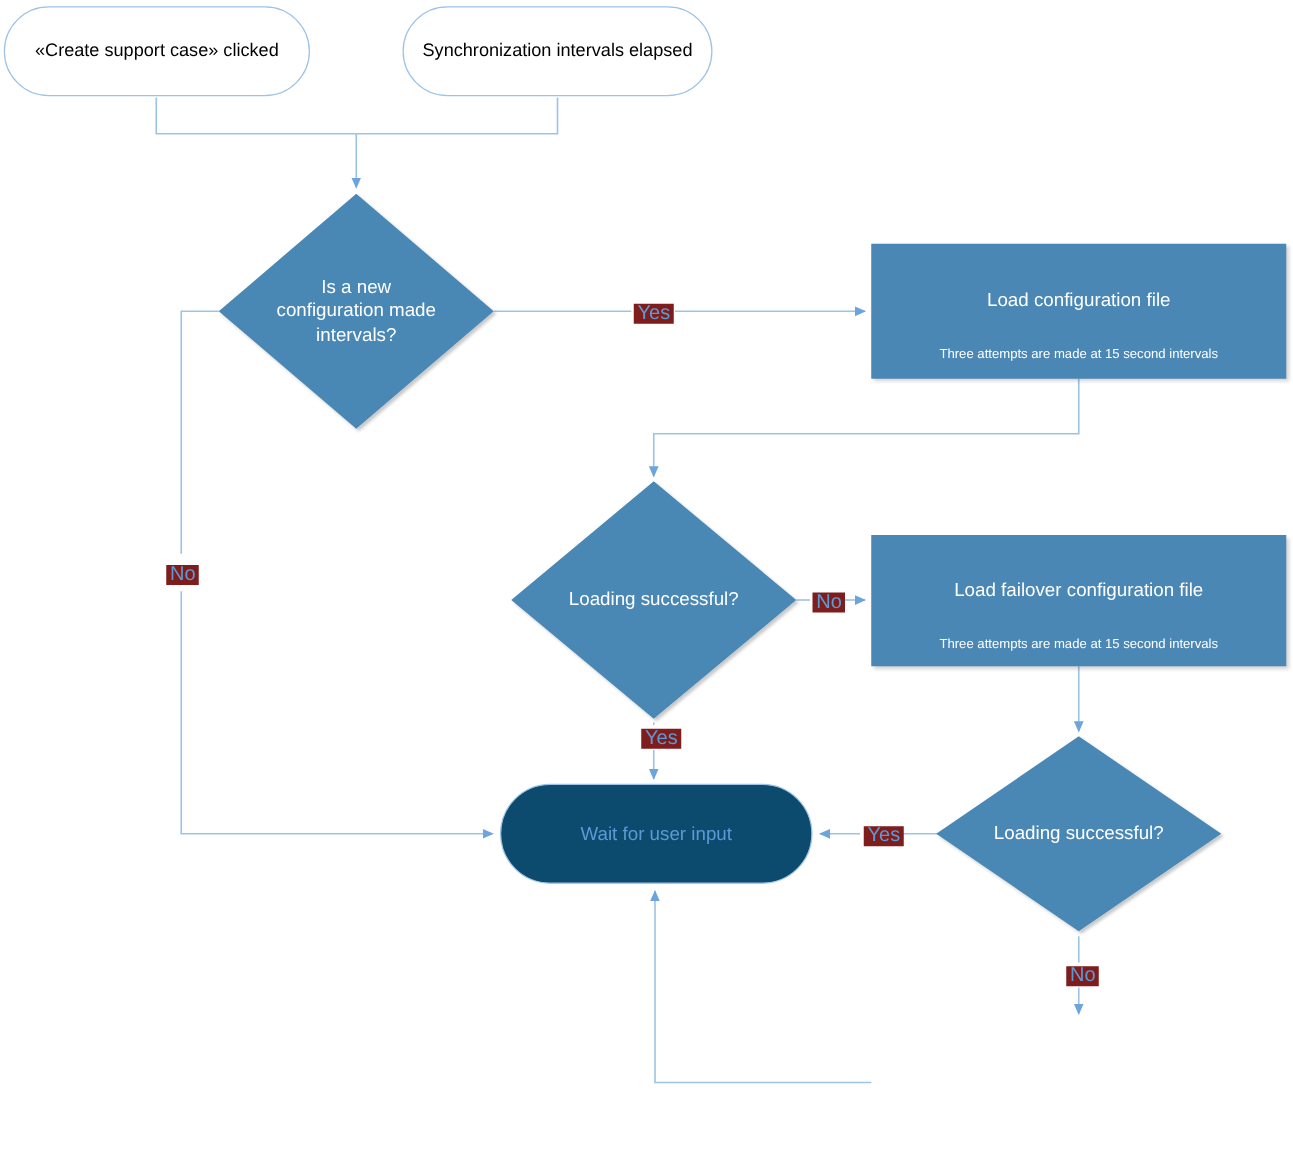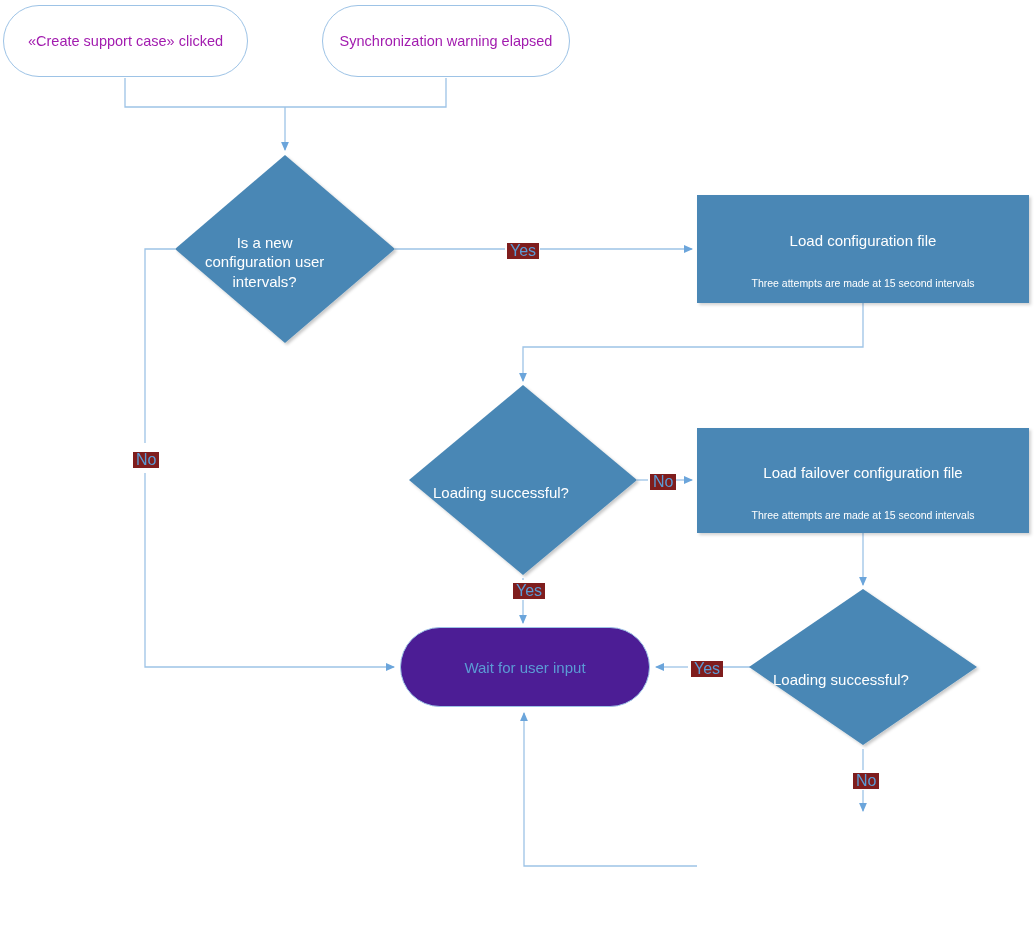--- a/index.html
+++ b/index.html
@@ -31,21 +31,21 @@
     flex-direction: column;
     align-items: center;
     justify-content: center;
     text-align: center;
   }
   
   .oval {
     border: 1px solid #9dc3e6;
     border-radius: 40px;
     background: #ffffff;
-    color: #a21caf;
+    color: #000000;
     font-size: 14.5px;
   }
   
   .process {
     background: #4a87b5;
     color: #ffffff;
     box-shadow: 2px 2px 3px rgba(0,0,0,0.18);
   }
   .process .title {
     font-size: 15px;
@@ -54,36 +54,35 @@
   }
   .process .sub {
     font-size: 10.5px;
     margin-top: 26px;
     line-height: 1.2;
   }
   
   .waitbox {
     border: 1px solid #9dc3e6;
     border-radius: 42px;
-    background: #4c1d95;
+    background: #0c4a6e;
     color: #5b9bd5;
     font-size: 15px;
   }
   
   .diamond-label {
     position: absolute;
     color: #ffffff;
     font-size: 15px;
     line-height: 1.3;
     text-align: center;
     display: flex;
     align-items: center;
-    justify-content: flex-start;
+    justify-content: center;
     pointer-events: none;
-    margin-top: 13px;
   }
   .edge-label {
     position: absolute;
     color: #5b9bd5;
     font-size: 16px;
     background: #7f1d1d;
     padding: 0 3px;
     white-space: nowrap;
     line-height: 1;
   }
@@ -139,27 +138,27 @@
       <polygon points="523,385 637,480 523,575 409,480" fill="#4a87b5"></polygon>
       <polygon points="863,589 977,667 863,745 749,667" fill="#4a87b5"></polygon>
     </g>
   </svg>
 
   <div class="node oval" style="left:3px; top:5px; width:245px; height:72px;">
     <span>«Create support case» clicked</span>
   </div>
 
   <div class="node oval" style="left:322px; top:5px; width:248px; height:72px;">
-    <span>Synchronization warning elapsed</span>
+    <span>Synchronization intervals elapsed</span>
   </div>
 
   <div class="diamond-label" style="left:205px; top:216px; width:160px; height:66px;">
     <div>
       <div>Is a new</div>
-      <div>configuration user</div>
+      <div>configuration made</div>
       <div>intervals?</div>
     </div>
   </div>
 
   <div class="diamond-label" style="left:433px; top:468px; width:180px; height:24px;">
     <span>Loading successful?</span>
   </div>
 
   <div class="diamond-label" style="left:773px; top:655px; width:180px; height:24px;">
     <span>Loading successful?</span>

